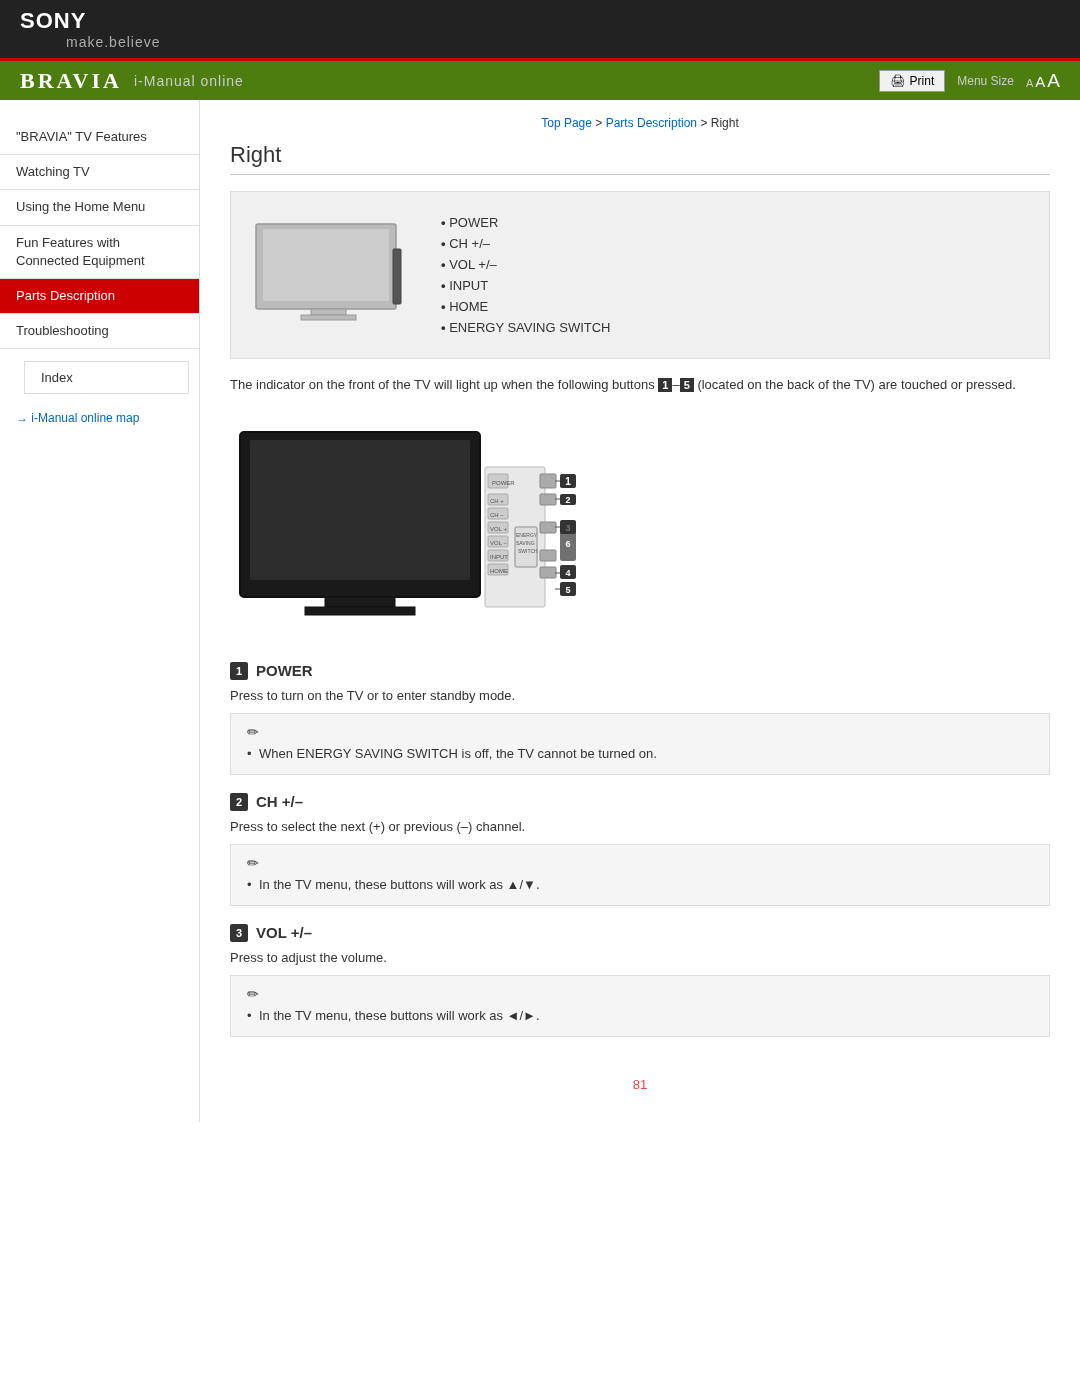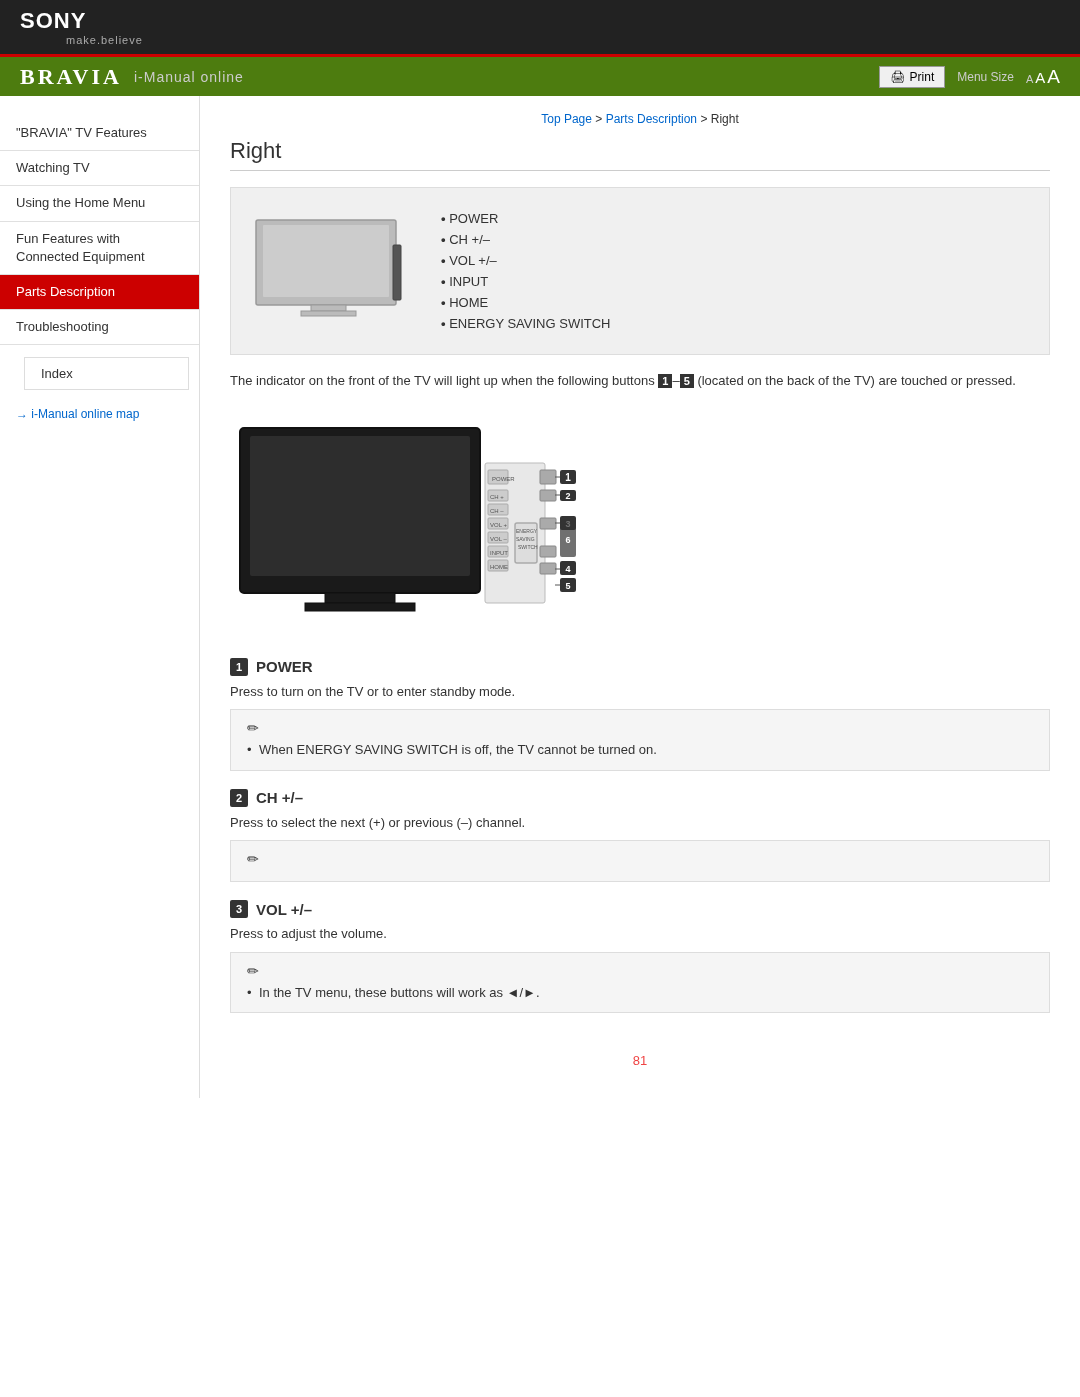--- a/index.html
+++ b/index.html
@@ -20,21 +20,21 @@
       justify-content: space-between;
     }
     .sony-logo {
       color: #fff;
       font-weight: bold;
       font-size: 22px;
       letter-spacing: 1px;
     }
     .sony-tagline {
       color: #aaa;
-      font-size: 11px;
+      font-size: 14px;
       letter-spacing: 1px;
       display: block;
       padding-left: 46px;
     }
     .bravia-bar {
       background: #4d7c0f;
       padding: 8px 20px;
       display: flex;
       align-items: center;
       justify-content: space-between;
@@ -452,20 +452,23 @@
       </ul>
     </div>
 
     <div class="section-header">
       <span class="section-num">2</span>
       <span class="section-title">CH +/–</span>
     </div>
     <p class="section-desc">Press to select the next (+) or previous (–) channel.</p>
     <div class="note-box">
       <div class="note-icon">✏</div>
+      <ul>
+        <li>In the TV menu, these buttons will work as ▲/▼.</li>
+      </ul>
     </div>
 
     <div class="section-header">
       <span class="section-num">3</span>
       <span class="section-title">VOL +/–</span>
     </div>
     <p class="section-desc">Press to adjust the volume.</p>
     <div class="note-box">
       <div class="note-icon">✏</div>
       <ul>

